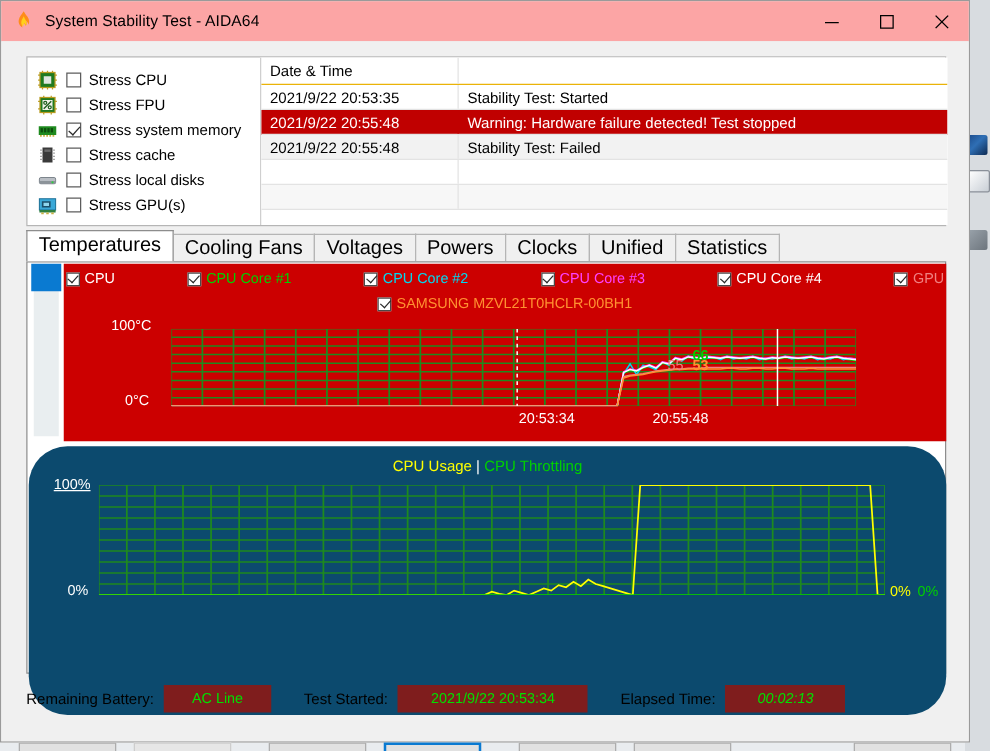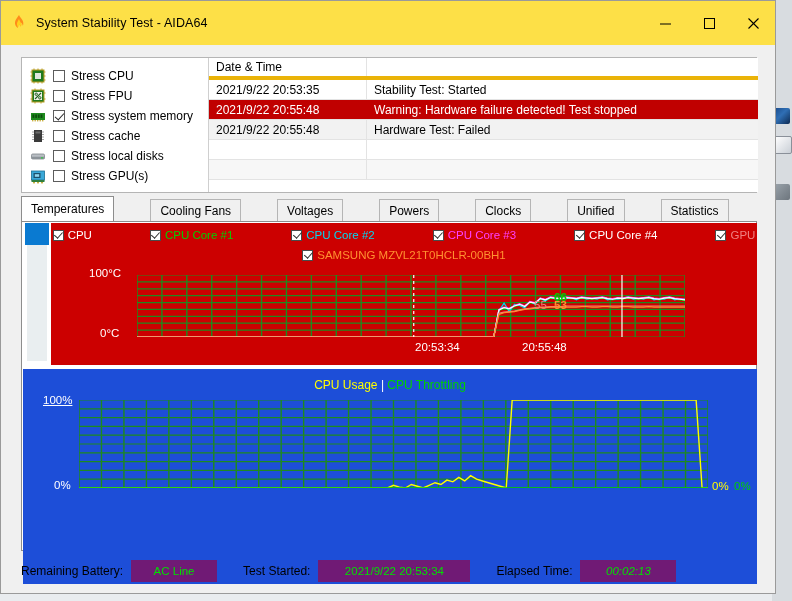--- a/index.html
+++ b/index.html
@@ -41,22 +41,22 @@
     position: absolute;
     left: 0; top: 0;
     width: 776px; height: 594px;
     background: #f0f0f0;
     border: 1px solid #9a9a9a;
     box-sizing: border-box;
     display: flex;
     flex-direction: column;
   }
   .titlebar {
-    height: 44px;
-    background: #fde047;
+    height: 32px;
+    background: #fca5a5;
     display: flex;
     align-items: center;
     flex: none;
   }
   .title-icon {
     width: 18px; height: 18px;
     margin-left: 9px; margin-right: 8px;
     position: relative;
     flex: none;
   }
@@ -144,21 +144,21 @@
     display: flex;
     height: 20px;
     align-items: center;
     border-bottom: 1px solid #e3e3e3;
     font-size: 12px;
     box-sizing: border-box;
   }
   .log-row.header {
     height: 22px;
     color: #000;
-    border-bottom: 4px solid #eab308;
+    border-bottom: 1px solid #eab308;
   }
   .log-c1 {
     width: 158px;
     padding-left: 7px;
     box-sizing: border-box;
     border-right: 1px solid #e3e3e3;
     white-space: nowrap;
     overflow: hidden;
     height: 100%;
     display: flex; align-items: center;
@@ -178,22 +178,21 @@
   .log-row.empty { background: #fff; }
   .log-row.empty.alt2 { background: #f7f7f7; }
 
   
   .tabstrip {
     position: absolute;
     left: 20px; top: 152px;
     width: 736px; height: 24px;
     display: flex;
     align-items: flex-end;
-    font-size: 12px;
-    gap: 37px;
+    font-size: 16px;
   }
   .tab {
     height: 22px;
     padding: 0 9px;
     display: flex;
     align-items: center;
     background: #f0f0f0;
     border: 1px solid #b5b5b5;
     border-bottom: none;
     margin-right: -1px;
@@ -295,22 +294,23 @@
     color: #ffffff;
     font-size: 11.5px;
     white-space: nowrap;
   }
 
   
   .usage-area {
     position: absolute;
     left: 1px; top: 147px;
     width: 734px; height: 215px;
-    background: #1d4ed8;
+    background: #0c4a6e;
     overflow: hidden;
+    border-radius: 31px;
   }
   .usage-title {
     position: absolute;
     top: 9px; left: 0; right: 0;
     text-align: center;
     font-size: 12px;
     white-space: nowrap;
   }
 
   
@@ -318,21 +318,21 @@
     position: absolute;
     left: 20px; top: 512px;
     width: 736px; height: 28px;
     display: flex;
     align-items: center;
     font-size: 12px;
     color: #000;
   }
   .status-label { margin-right: 8px; white-space: nowrap; }
   .status-val {
-    background: #701a75;
+    background: #7f1d1d;
     color: #00e000;
     font-size: 11.5px;
     height: 22px;
     display: flex;
     align-items: center;
     justify-content: center;
     margin-right: 26px;
     padding: 0 10px;
     white-space: nowrap;
     box-sizing: border-box;
@@ -548,21 +548,21 @@
           <div class="log-row">
             <div class="log-c1">2021/9/22 20:53:35</div>
             <div class="log-c2">Stability Test: Started</div>
           </div>
           <div class="log-row alert">
             <div class="log-c1">2021/9/22 20:55:48</div>
             <div class="log-c2">Warning: Hardware failure detected! Test stopped</div>
           </div>
           <div class="log-row alt">
             <div class="log-c1">2021/9/22 20:55:48</div>
-            <div class="log-c2">Hardware Test: Failed</div>
+            <div class="log-c2">Stability Test: Failed</div>
           </div>
           <div class="log-row empty">
             <div class="log-c1"></div>
             <div class="log-c2"></div>
           </div>
           <div class="log-row empty alt2">
             <div class="log-c1"></div>
             <div class="log-c2"></div>
           </div>
         </div>

